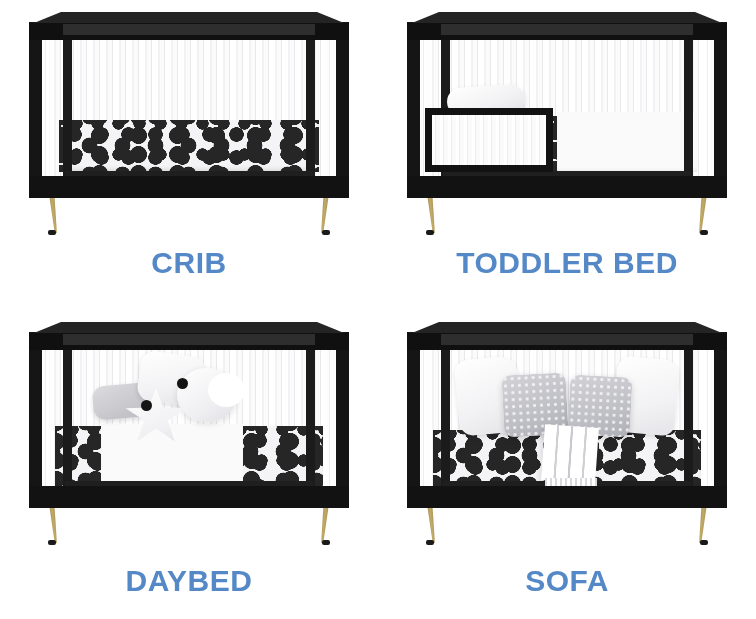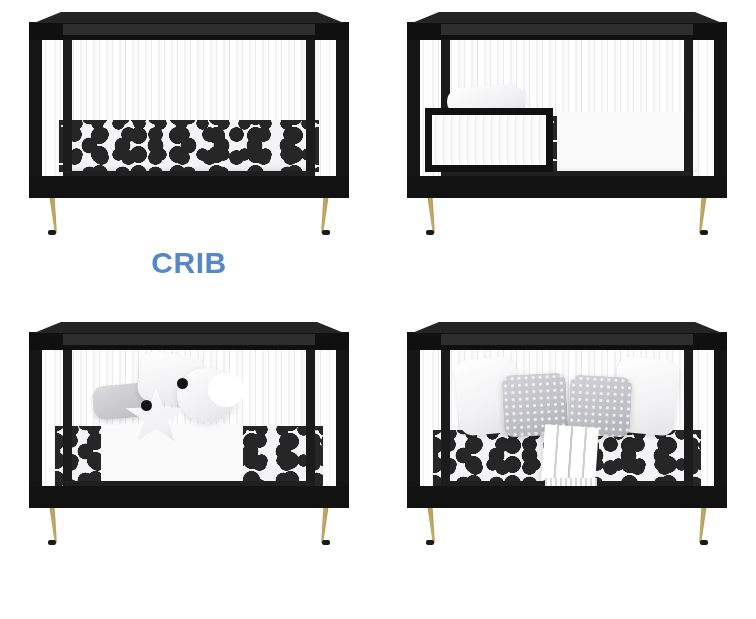--- a/index.html
+++ b/index.html
@@ -335,20 +335,21 @@
         <div class="rail-bot-front"></div>
         <div class="post post-outer-l"></div>
         <div class="post post-outer-r"></div>
       </div>
       <div class="leg leg-l"></div>
       <div class="leg leg-r"></div>
       <div class="foot foot-l"></div>
       <div class="foot foot-r"></div>
     </div>
     <div class="caption">
+      <span class="cap-main">TODDLER BED</span>
     </div>
   </div>
 
   <div class="cell cell-daybed">
     <div class="stage">
       <div class="frame">
         <div class="side-l"></div>
         <div class="side-r"></div>
         <div class="slats"></div>
 
@@ -375,20 +376,23 @@
         <div class="rail-bot-inner"></div>
         <div class="rail-bot-front"></div>
         <div class="post post-outer-l"></div>
         <div class="post post-outer-r"></div>
       </div>
       <div class="leg leg-l"></div>
       <div class="leg leg-r"></div>
       <div class="foot foot-l"></div>
       <div class="foot foot-r"></div>
     </div>
+    <div class="caption">
+      <span class="cap-main">DAYBED</span>
+    </div>
   </div>
 
   <div class="cell cell-sofa">
     <div class="stage">
       <div class="frame">
         <div class="side-l"></div>
         <div class="side-r"></div>
         <div class="slats"></div>
 
         <div class="mattress" style="left:26px; right:26px; top:108px; height:58px;">
@@ -412,15 +416,18 @@
         <div class="rail-bot-inner"></div>
         <div class="rail-bot-front"></div>
         <div class="post post-outer-l"></div>
         <div class="post post-outer-r"></div>
       </div>
       <div class="leg leg-l"></div>
       <div class="leg leg-r"></div>
       <div class="foot foot-l"></div>
       <div class="foot foot-r"></div>
     </div>
+    <div class="caption">
+      <span class="cap-main">SOFA</span>
+    </div>
   </div>
 
 </div>
 
 </body></html>

